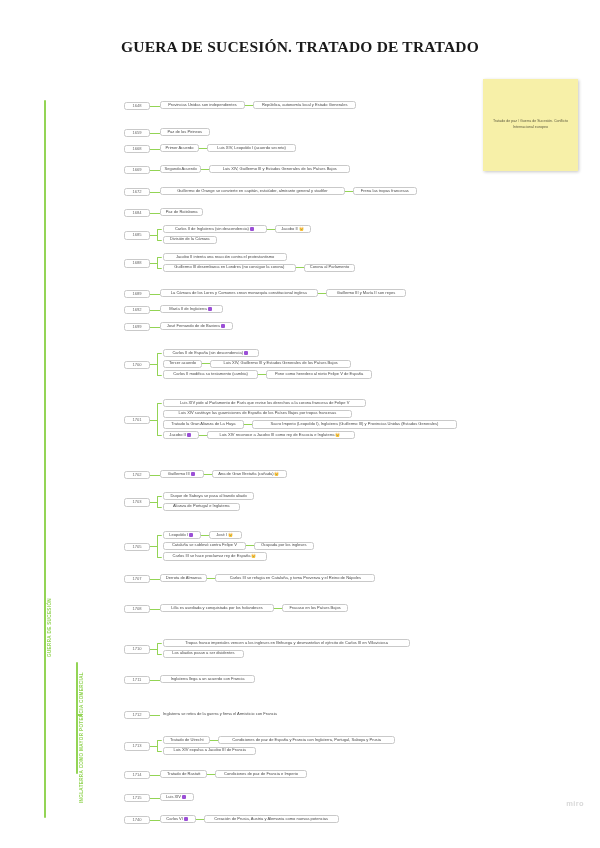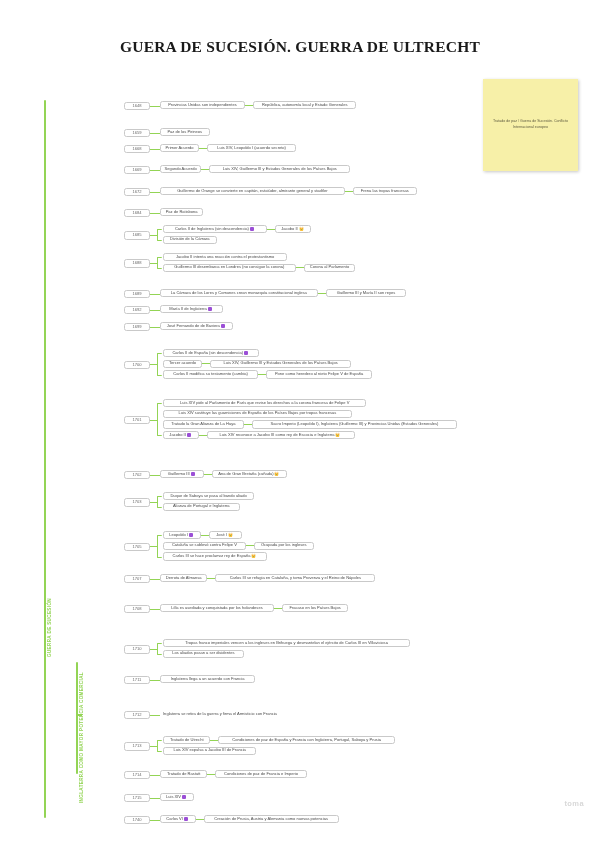--- a/index.html
+++ b/index.html
@@ -46,21 +46,21 @@
   .badge.purple{background:#9b4fd6;}
   .badge.crown{background:none;width:auto;height:auto;
                font-size:4px;line-height:1;}
 
   .watermark{position:absolute;right:16px;bottom:40px;color:#d8d8d8;
              font-size:7.5px;font-weight:bold;letter-spacing:.4px;}
 </style>
 </head>
 <body>
 
-<div class="title">GUERA DE SUCESIÓN. GUERRA DE ULTRECHT</div>
+<div class="title">GUERA DE SUCESIÓN. TRATADO DE TRATADO</div>
 
 <div class="sticky">
   <div class="sticky-txt">Tratado de paz / Guerra de Sucesión. Conflicto Internacional europeo</div>
 </div>
 
 <div class="vbar" style="left:44px;top:100px;width:2.2px;height:718px;"></div>
 <div class="vlabel" style="left:47px;top:598px;">GUERRA DE SUCESIÓN</div>
 
 <div class="vbar" style="left:76px;top:662px;width:2.2px;height:112px;"></div>
 <div class="vtick" style="left:76px;top:714px;width:6px;height:2.2px;"></div>
@@ -371,13 +371,13 @@
     <div class="node" style="left: 160px; top: 815px; width: 35.72px; height: 8.4px;">
       <span>Carlos VI</span>
       <span class="badge purple"></span>
     </div>
     <div class="conn" style="left: 195.72px; top: 818.7px; width: 8px;"></div>
     <div class="node" style="left: 203.72px; top: 815px; width: 134.8px; height: 8.4px;">
       <span>Creación de Prusia, Austria y Alemania como nuevas potencias</span>
     </div>
   </div>
 
-<div class="watermark">toma</div>
+<div class="watermark">miro</div>
 
 </body></html>

